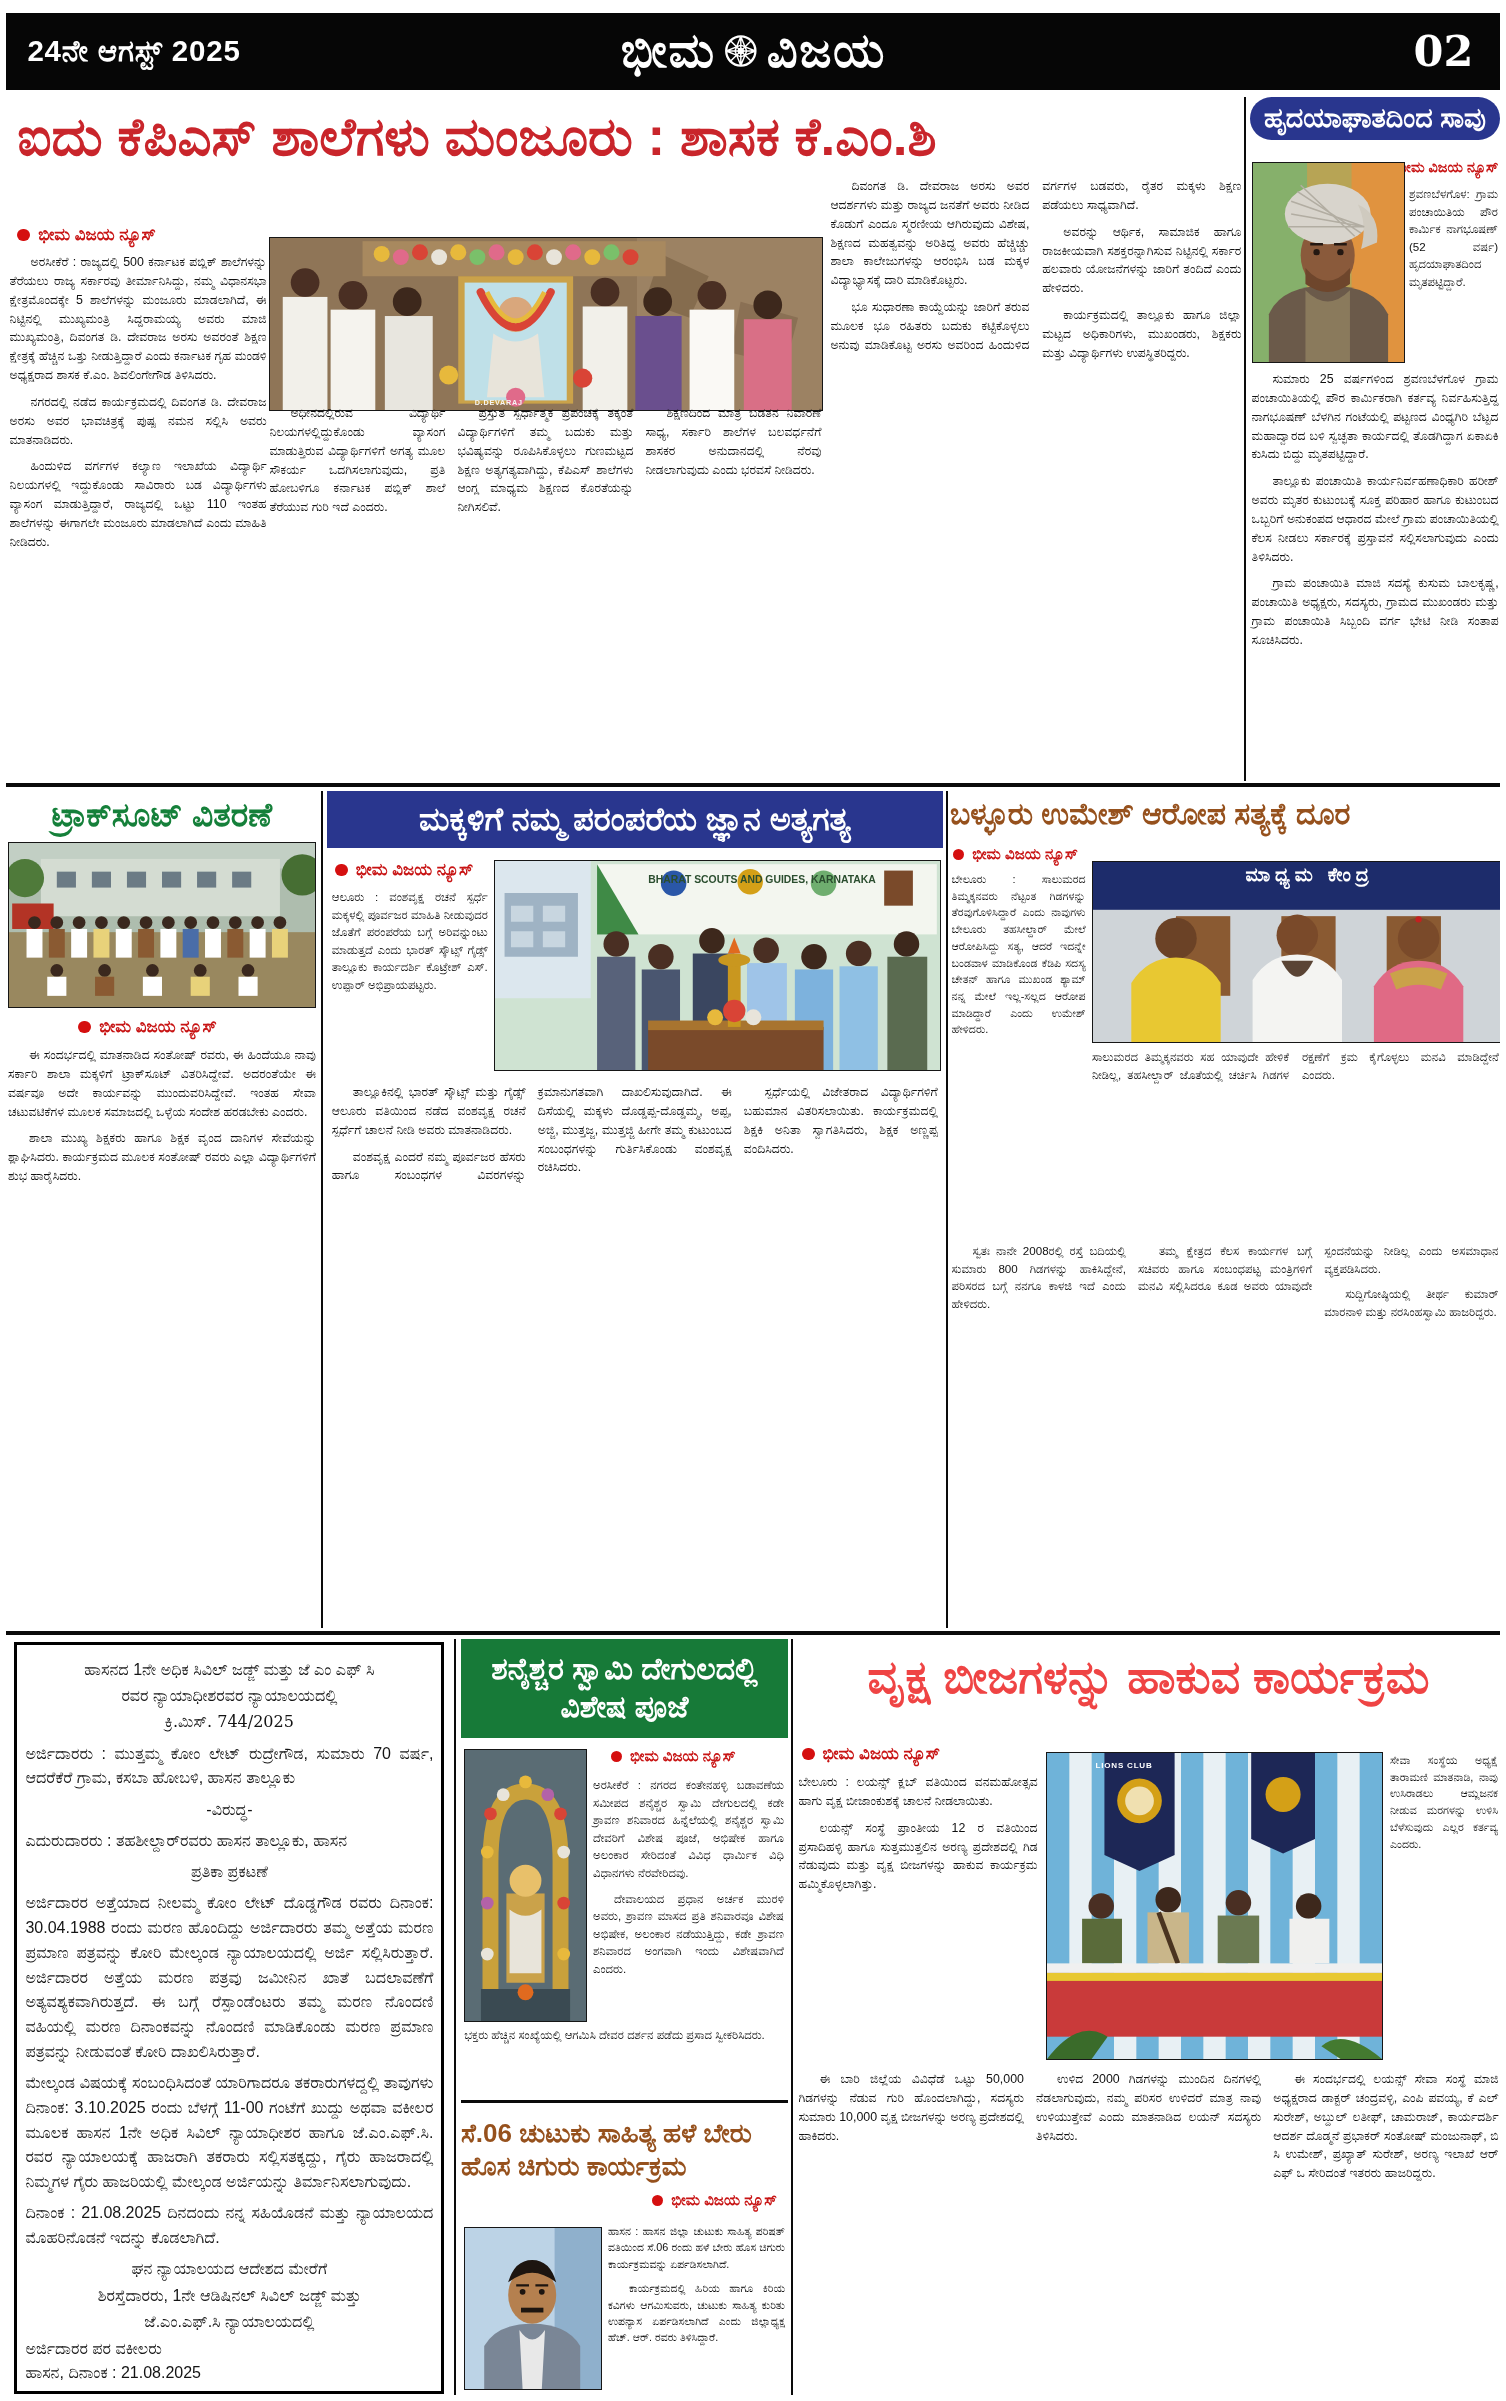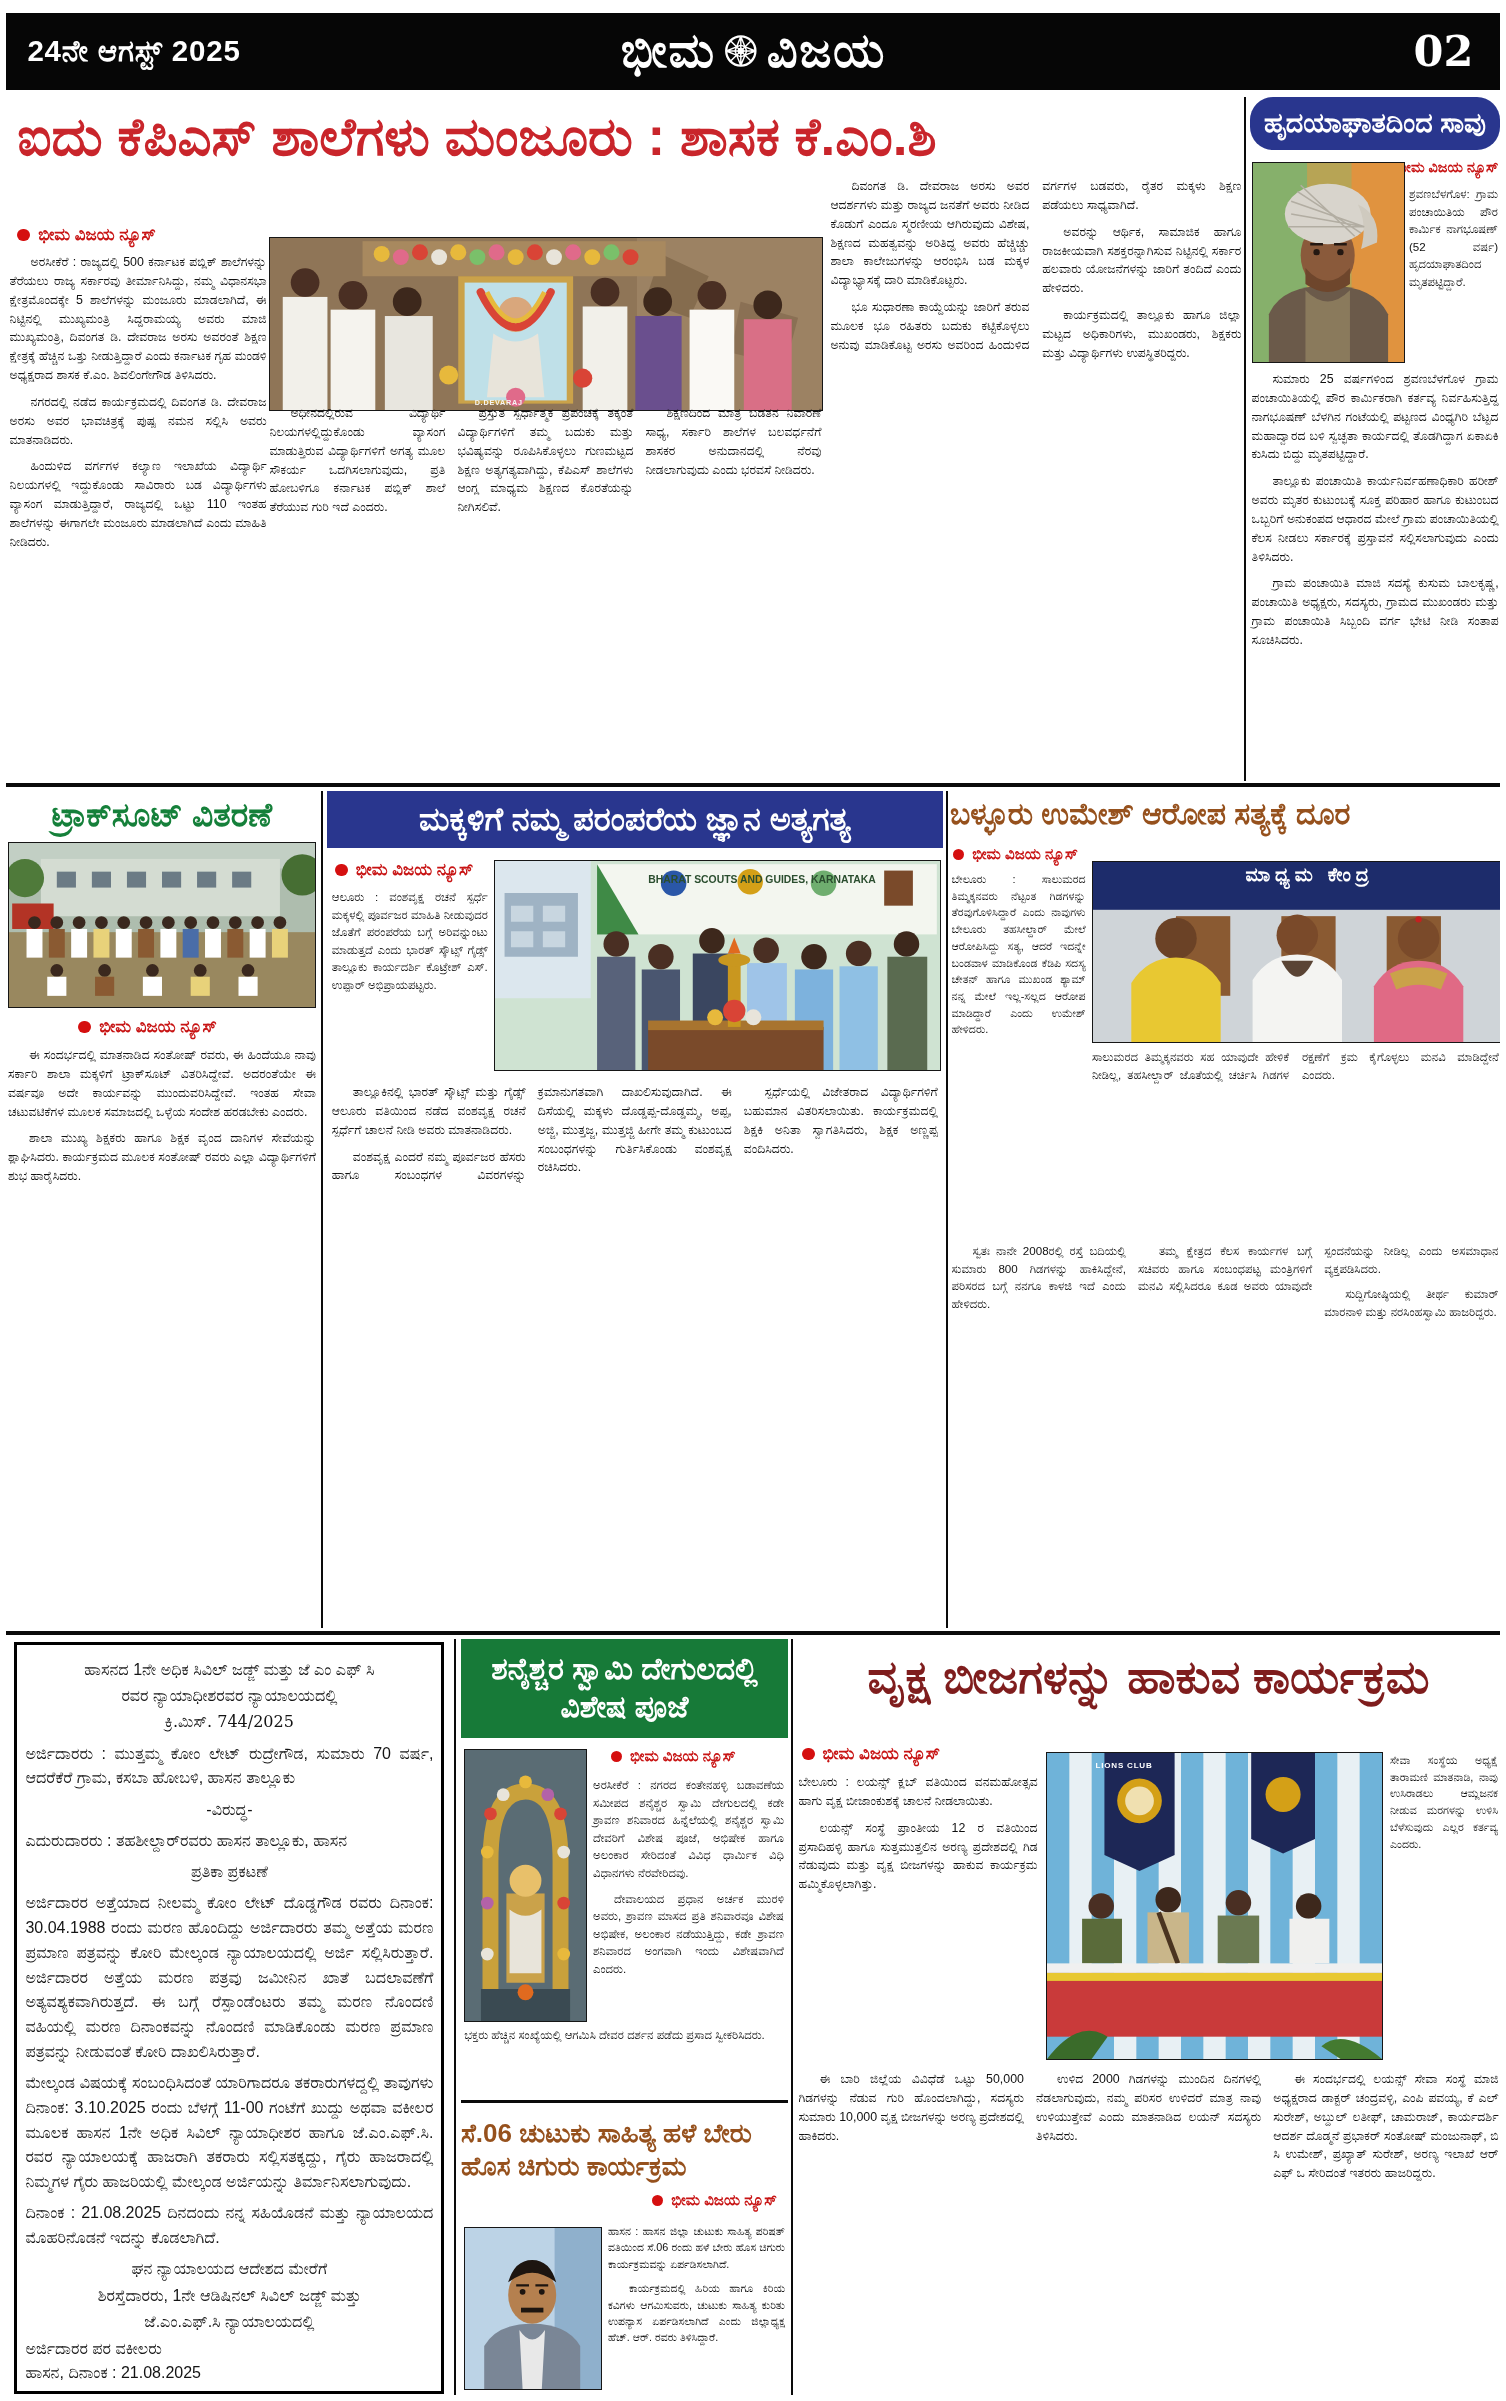--- a/index.html
+++ b/index.html
@@ -135,21 +135,21 @@
     <div class="body-txt cols3" style="position:absolute;left:263px;top:307px;width:552px;height:352px;">
       <p>ಅಧೀನದಲ್ಲಿರುವ ವಿದ್ಯಾರ್ಥಿ ನಿಲಯಗಳಲ್ಲಿದ್ದುಕೊಂಡು ವ್ಯಾಸಂಗ ಮಾಡುತ್ತಿರುವ ವಿದ್ಯಾರ್ಥಿಗಳಿಗೆ ಅಗತ್ಯ ಮೂಲ ಸೌಕರ್ಯ ಒದಗಿಸಲಾಗುವುದು, ಪ್ರತಿ ಹೋಬಳಿಗೂ ಕರ್ನಾಟಕ ಪಬ್ಲಿಕ್ ಶಾಲೆ ತೆರೆಯುವ ಗುರಿ ಇದೆ ಎಂದರು.</p>
       <p>ಪ್ರಸ್ತುತ ಸ್ಪರ್ಧಾತ್ಮಕ ಪ್ರಪಂಚಕ್ಕೆ ತಕ್ಕಂತೆ ವಿದ್ಯಾರ್ಥಿಗಳಿಗೆ ತಮ್ಮ ಬದುಕು ಮತ್ತು ಭವಿಷ್ಯವನ್ನು ರೂಪಿಸಿಕೊಳ್ಳಲು ಗುಣಮಟ್ಟದ ಶಿಕ್ಷಣ ಅತ್ಯಗತ್ಯವಾಗಿದ್ದು, ಕೆಪಿಎಸ್ ಶಾಲೆಗಳು ಆಂಗ್ಲ ಮಾಧ್ಯಮ ಶಿಕ್ಷಣದ ಕೊರತೆಯನ್ನು ನೀಗಿಸಲಿವೆ.</p>
       <p>ಶಿಕ್ಷಣದಿಂದ ಮಾತ್ರ ಬಡತನ ನಿವಾರಣೆ ಸಾಧ್ಯ, ಸರ್ಕಾರಿ ಶಾಲೆಗಳ ಬಲವರ್ಧನೆಗೆ ಶಾಸಕರ ಅನುದಾನದಲ್ಲಿ ನೆರವು ನೀಡಲಾಗುವುದು ಎಂದು ಭರವಸೆ ನೀಡಿದರು.</p>
     </div>
   </section>
 
   <div class="vline" style="left:1244px;top:97px;height:684px;"></div>
 
   <section class="sec" style="left:1250px;top:97px;width:250px;height:681px;">
-    <div class="bar-blue" style="width:100%;height:53px;font-size:27px;border-radius:23px;">ಹೃದಯಾಘಾತದಿಂದ ಸಾವು</div>
+    <div class="bar-blue" style="width:100%;height:43px;font-size:27px;border-radius:23px;">ಹೃದಯಾಘಾತದಿಂದ ಸಾವು</div>
     <div class="byline" style="position:absolute;right:1.6px;top:62px;font-size:14.4px;">
       <span class="dot" style="width:10.4px;height:10.4px;"></span>
       <span>ಭೀಮ ವಿಜಯ ನ್ಯೂಸ್</span>
     </div>
     <div class="photo" style="position:absolute;left:1.6px;top:65px;width:151px;height:199px;">
       <svg viewBox="0 0 95 125" preserveAspectRatio="none">
         <rect width="95" height="125" fill="#86b06b"></rect>
         <rect x="48" width="47" height="125" fill="#e0933f"></rect>
         <rect x="34" width="28" height="125" fill="#b7a455"></rect>
         <path d="M10 125v-30q8-18 37-18t38 18v30z" fill="#6b5a4a"></path>
@@ -435,21 +435,21 @@
     </div>
     <div class="body-txt" style="position:absolute;left:147px;top:112px;width:177px;height:167px;font-size:10.8px;">
       <p style="text-indent:0;">ಹಾಸನ : ಹಾಸನ ಜಿಲ್ಲಾ ಚುಟುಕು ಸಾಹಿತ್ಯ ಪರಿಷತ್ ವತಿಯಿಂದ ಸೆ.06 ರಂದು ಹಳೆ ಬೇರು ಹೊಸ ಚಿಗುರು ಕಾರ್ಯಕ್ರಮವನ್ನು ಏರ್ಪಡಿಸಲಾಗಿದೆ.</p>
       <p>ಕಾರ್ಯಕ್ರಮದಲ್ಲಿ ಹಿರಿಯ ಹಾಗೂ ಕಿರಿಯ ಕವಿಗಳು ಆಗಮಿಸುವರು, ಚುಟುಕು ಸಾಹಿತ್ಯ ಕುರಿತು ಉಪನ್ಯಾಸ ಏರ್ಪಡಿಸಲಾಗಿದೆ ಎಂದು ಜಿಲ್ಲಾಧ್ಯಕ್ಷ ಹೆಚ್. ಆರ್. ರವರು ತಿಳಿಸಿದ್ದಾರೆ.</p>
     </div>
   </section>
 
   <div class="vline" style="left:791px;top:1639px;height:756px;width:1.6px;"></div>
 
   <section class="sec" style="left:797px;top:1639px;width:703px;height:756px;">
-    <div class="h-red" style="margin-top:11px;font-size:46px;color:#7f1d1d;">ವೃಕ್ಷ ಬೀಜಗಳನ್ನು ಹಾಕುವ ಕಾರ್ಯಕ್ರಮ</div>
+    <div class="h-red" style="margin-top:11px;font-size:46px;color:#ef4444;">ವೃಕ್ಷ ಬೀಜಗಳನ್ನು ಹಾಕುವ ಕಾರ್ಯಕ್ರಮ</div>
     <div class="byline" style="position:absolute;left:4.8px;top:105px;">
       <span class="dot"></span>
       <span>ಭೀಮ ವಿಜಯ ನ್ಯೂಸ್</span>
     </div>
     <div class="body-txt" style="position:absolute;left:1.6px;top:134px;width:239px;height:287px;">
       <p style="text-indent:0;">ಬೇಲೂರು : ಲಯನ್ಸ್ ಕ್ಲಬ್ ವತಿಯಿಂದ ವನಮಹೋತ್ಸವ ಹಾಗು ವೃಕ್ಷ ಬೀಜಾಂಕುಶಕ್ಕೆ ಚಾಲನೆ ನೀಡಲಾಯಿತು.</p>
       <p>ಲಯನ್ಸ್ ಸಂಸ್ಥೆ ಪ್ರಾಂತೀಯ 12 ರ ವತಿಯಿಂದ ಪ್ರಸಾದಿಹಳ್ಳಿ ಹಾಗೂ ಸುತ್ತಮುತ್ತಲಿನ ಅರಣ್ಯ ಪ್ರದೇಶದಲ್ಲಿ ಗಿಡ ನೆಡುವುದು ಮತ್ತು ವೃಕ್ಷ ಬೀಜಗಳನ್ನು ಹಾಕುವ ಕಾರ್ಯಕ್ರಮ ಹಮ್ಮಿಕೊಳ್ಳಲಾಗಿತ್ತು.</p>
     </div>
     <div class="photo" style="position:absolute;left:249px;top:113px;width:335px;height:306px;">
       <svg viewBox="0 0 210 192" preserveAspectRatio="none">

